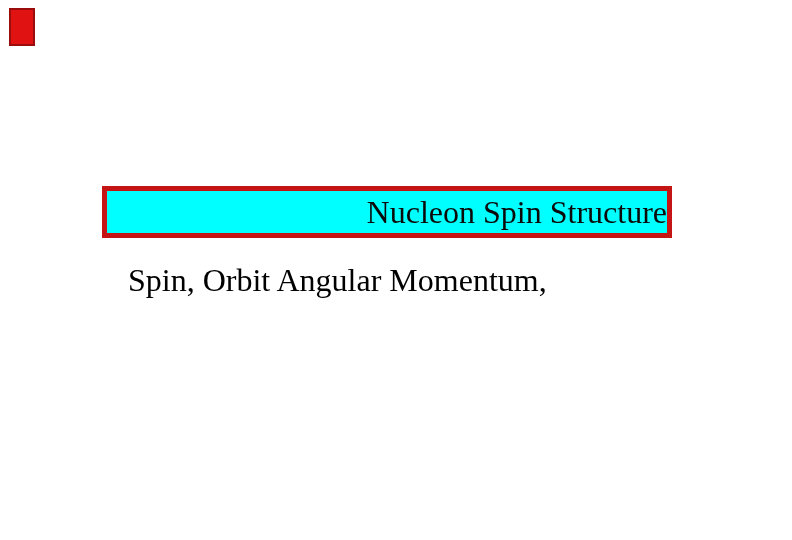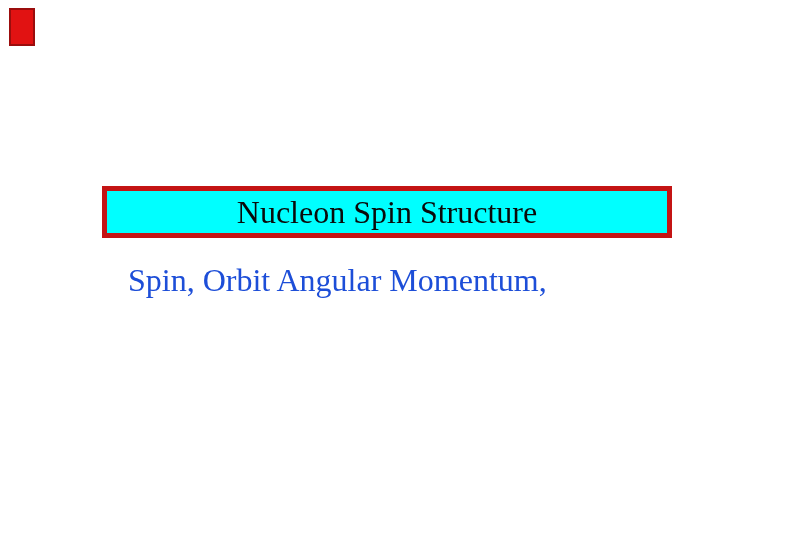--- a/index.html
+++ b/index.html
@@ -29,36 +29,36 @@
     position: absolute;
     left: 102px;
     top: 186px;
     width: 570px;
     height: 52px;
     box-sizing: border-box;
     background: #00ffff;
     border: 5px solid #c41414;
     display: flex;
     align-items: center;
-    justify-content: center;
+    justify-content: flex-end;
   }
   .title-text {
     font-size: 32px;
     line-height: 1;
     color: #0a0a0a;
     white-space: nowrap;
     letter-spacing: 0px;
   }
   .subtitle {
     position: absolute;
     left: 128px;
     top: 261px;
     font-size: 32px;
     line-height: 38px;
-    color: #1d4ed8;
+    color: #000000;
     white-space: nowrap;
   }
 </style>
 </head>
 <body>
 
 <div class="slide">
 
   <div class="deco-block"></div>
 

